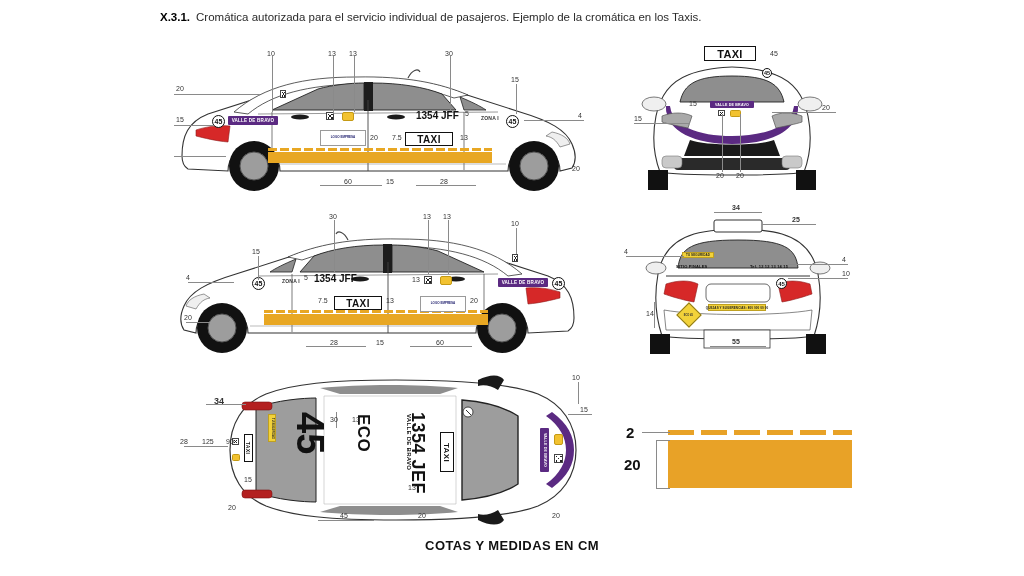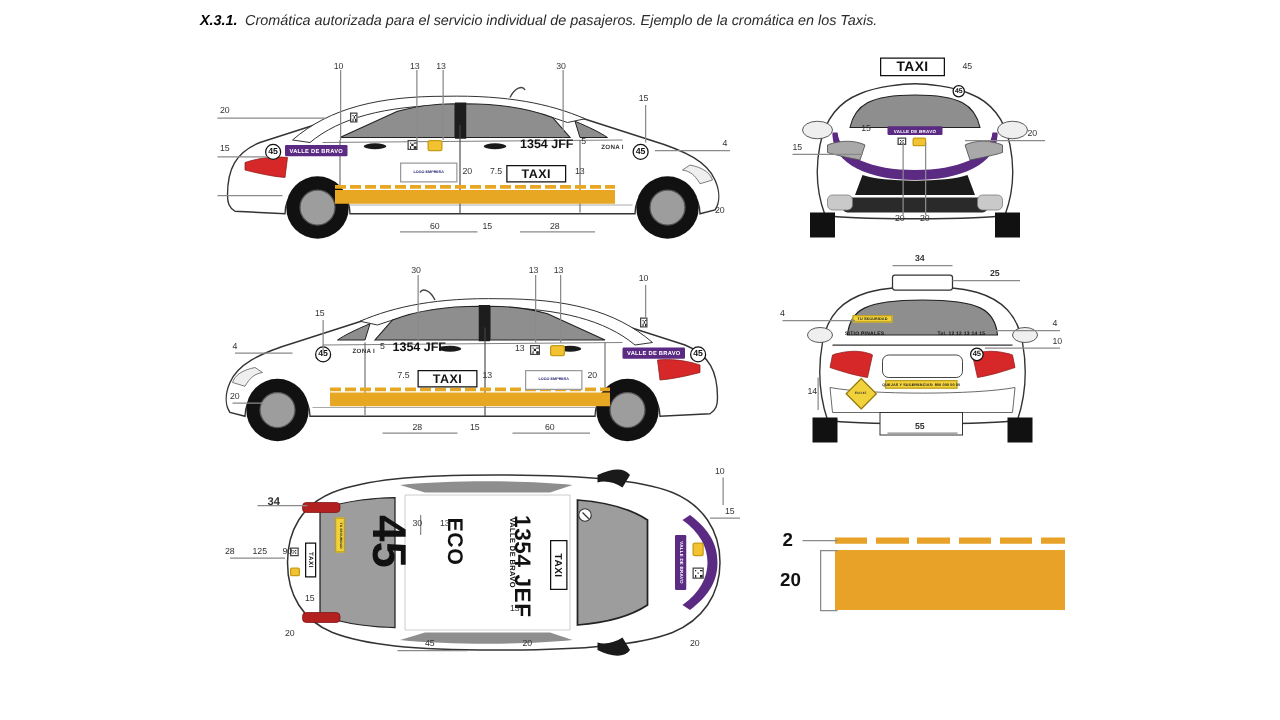--- a/index.html
+++ b/index.html
@@ -4,21 +4,21 @@
 <style>
   html,body{margin:0;padding:0;}
   body{
     width:1024px;height:576px;background:#fff;
     font-family:"Liberation Sans",sans-serif;
     color:#111;overflow:hidden;position:relative;
   }
   .page{position:absolute;inset:0;}
 
   
-  .header{position:absolute;left:160px;top:11px;width:700px;font-size:11.5px;color:#2a2a2a;white-space:nowrap;font-style:italic;}
+  .header{position:absolute;left:160px;top:11px;width:700px;font-size:11.5px;color:#2a2a2a;white-space:nowrap;}
   .header .num{font-weight:bold;color:#000;margin-right:6px;}
 
   
   .footer{position:absolute;left:0;top:538px;width:1024px;text-align:center;font-size:13px;font-weight:bold;letter-spacing:.4px;color:#111;}
 
   
   .fig{position:absolute;}
 
   
   .dim{position:absolute;font-size:7px;color:#333;font-family:"Liberation Sans",sans-serif;white-space:nowrap;}
@@ -505,14 +505,15 @@
     <div class="decal sd-solid" style="left:42px;top:22px;width:184px;height:48px;"></div>
 
     <div class="lh" style="left:16px;top:14px;width:28px;"></div>
     <div class="dim big" style="left:0px;top:6px;">2</div>
     <div class="lv" style="left:30px;top:22px;height:48px;"></div>
     <div class="lh" style="left:30px;top:22px;width:14px;"></div>
     <div class="lh" style="left:30px;top:70px;width:14px;"></div>
     <div class="dim big" style="left:-2px;top:38px;">20</div>
   </div>
 
+  <div class="footer">COTAS Y MEDIDAS EN CM</div>
 
 </div>
 
 </body></html>

